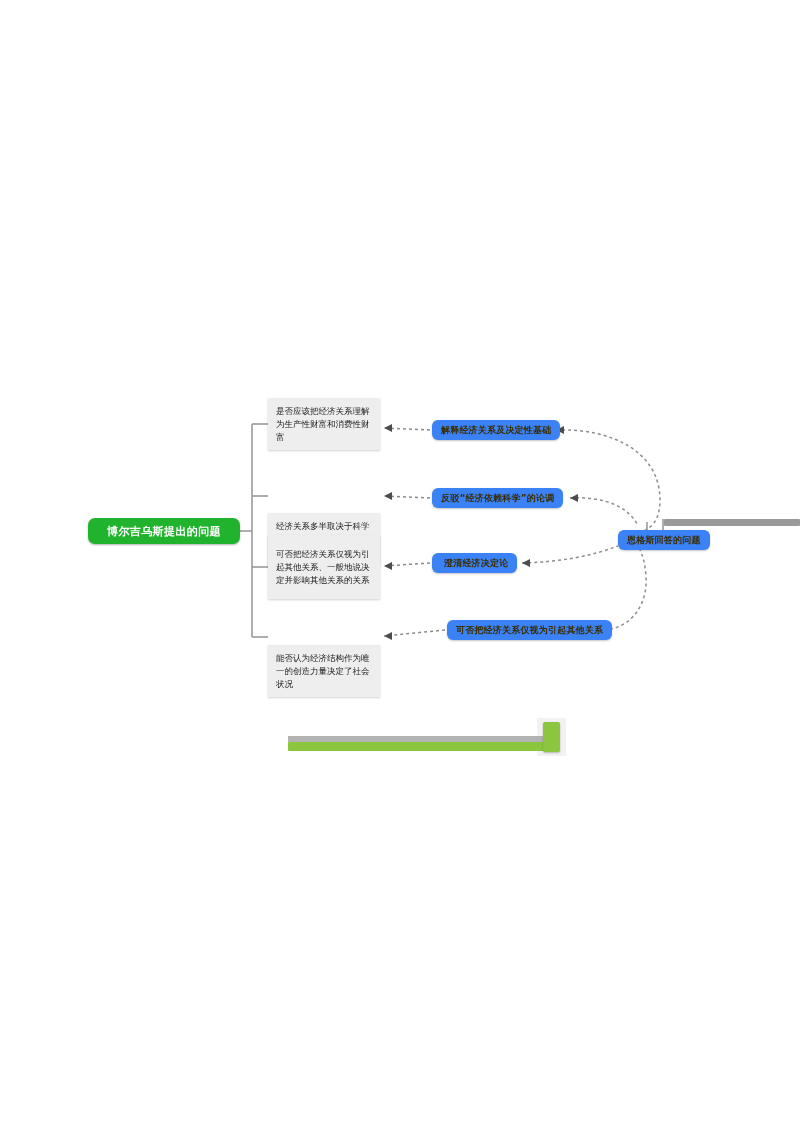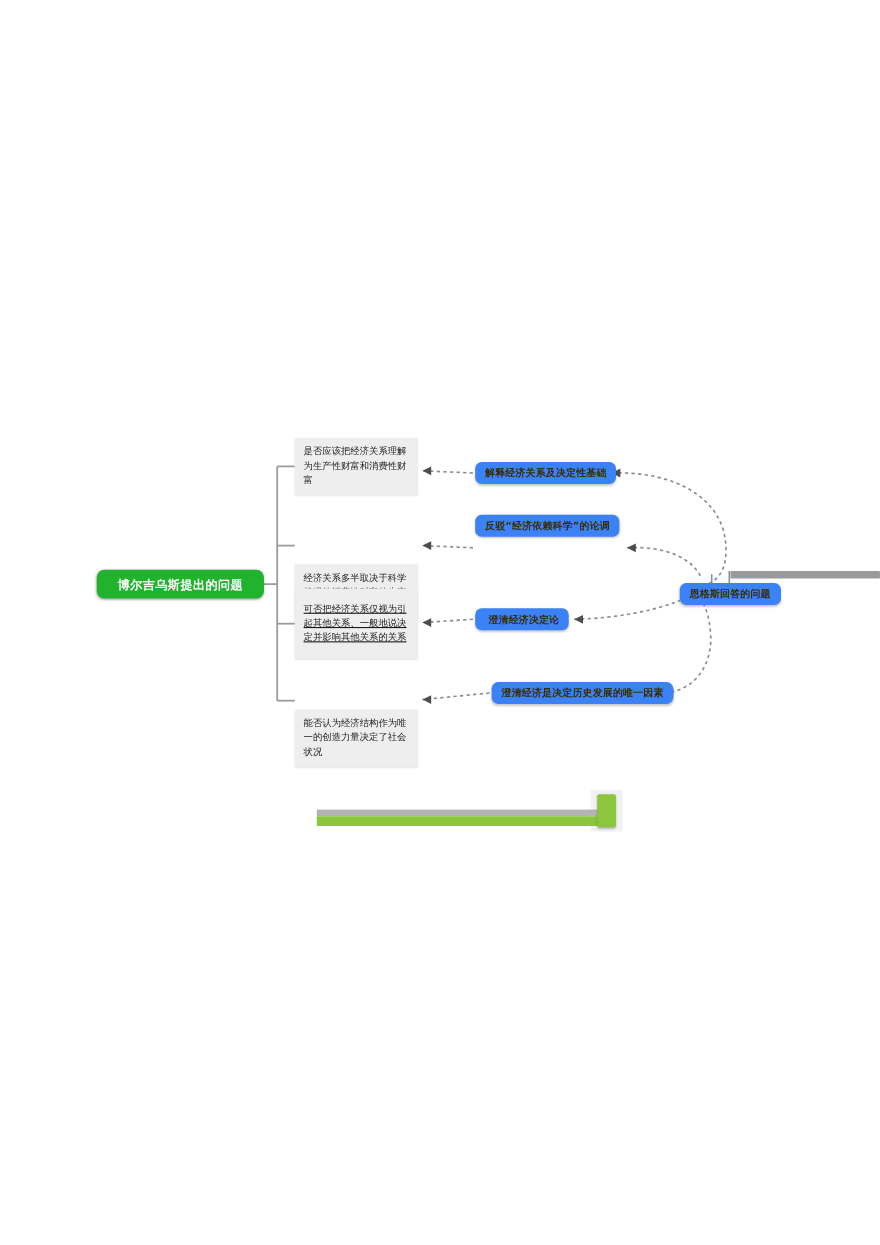--- a/index.html
+++ b/index.html
@@ -76,38 +76,38 @@
     justify-content: center;
     box-shadow: 0 1px 2px rgba(0,0,0,0.18);
   }
   .node-branch span {
     display: block;
     width: 100%;
   }
 
   .nb1 { left: 268px; top: 398px;  width: 112px; height: 52px; }
   .nb2 { left: 268px; top: 470px;  width: 112px; height: 52px; margin-top: 43px; }
-  .nb3 { left: 268px; top: 535px;  width: 112px; height: 64px; text-decoration: underline; }
+  .nb3 { left: 268px; top: 535px;  width: 112px; height: 64px; }
   .nb4 { left: 268px; top: 611px;  width: 112px; height: 52px; margin-top: 34px; }
 
   .node-answer {
     background: #3b82f6;
     color: #3a2c00;
     border-radius: 6px;
     font-size: 9px;
     font-weight: bold;
     letter-spacing: 0.2px;
     padding: 0 9px;
     height: 20px;
     box-shadow: 0 1px 2px rgba(0,0,0,0.22);
     white-space: nowrap;
   }
 
   .na1 { left: 432px; top: 420px; }
-  .na2 { left: 432px; top: 468px; text-align: right; }
+  .na2 { left: 432px; top: 488px; text-align: right; }
   .na3 { left: 432px; top: 553px; padding-left: 12px; }
   .na4 { left: 447px; top: 620px; }
   .na-hub { left: 618px; top: 530px; align-items: center; }
 
   
   .gray-rail {
     position: absolute;
     left: 664px;
     top: 519px;
     width: 136px;
@@ -233,21 +233,21 @@
 
     <div class="node node-answer na2">
       <span>反驳“经济依赖科学”的论调</span>
     </div>
 
     <div class="node node-answer na3">
       <span>澄清经济决定论</span>
     </div>
 
     <div class="node node-answer na4">
-      <span>澄清经济是决定历史发展的唯一因素</span>
+      <span>可否把经济关系仅视为引起其他关系</span>
     </div>
 
     <div class="node node-answer na-hub">
       <span>恩格斯回答的问题</span>
     </div>
 
     <div class="gray-rail"></div>
 
     <div class="footer-tab-bg"></div>
     <div class="footer-strip-shadow"></div>

